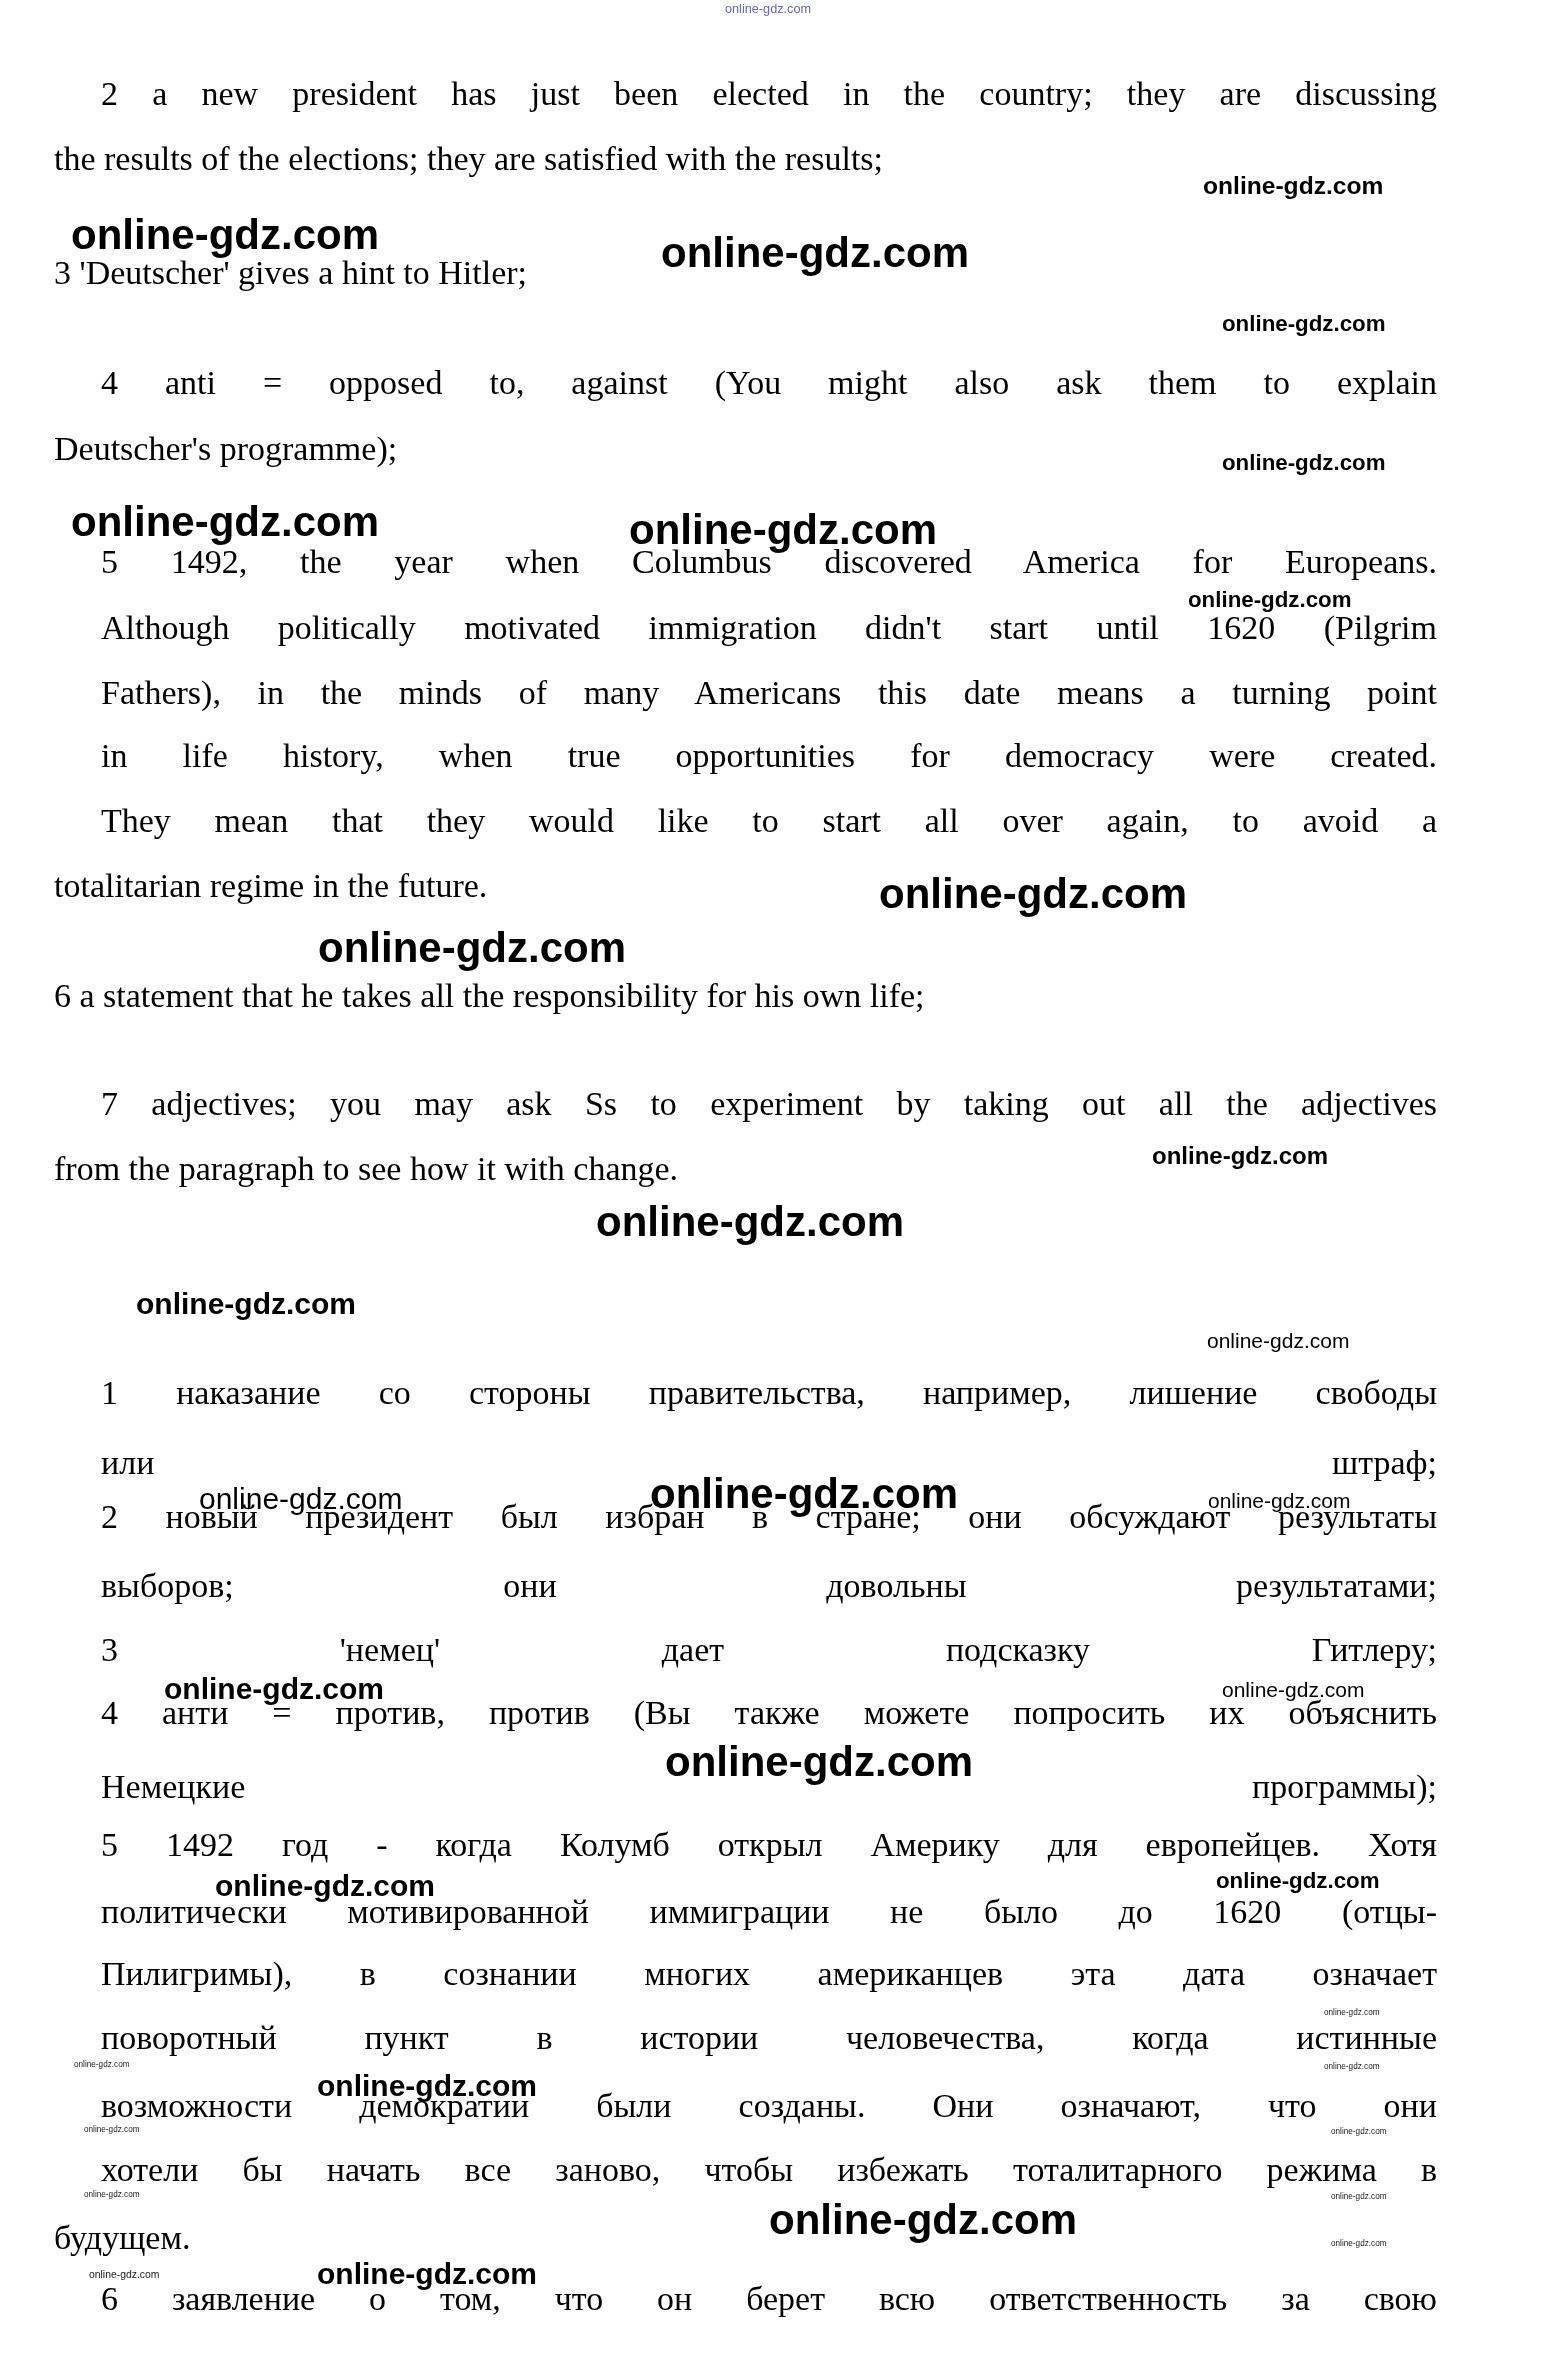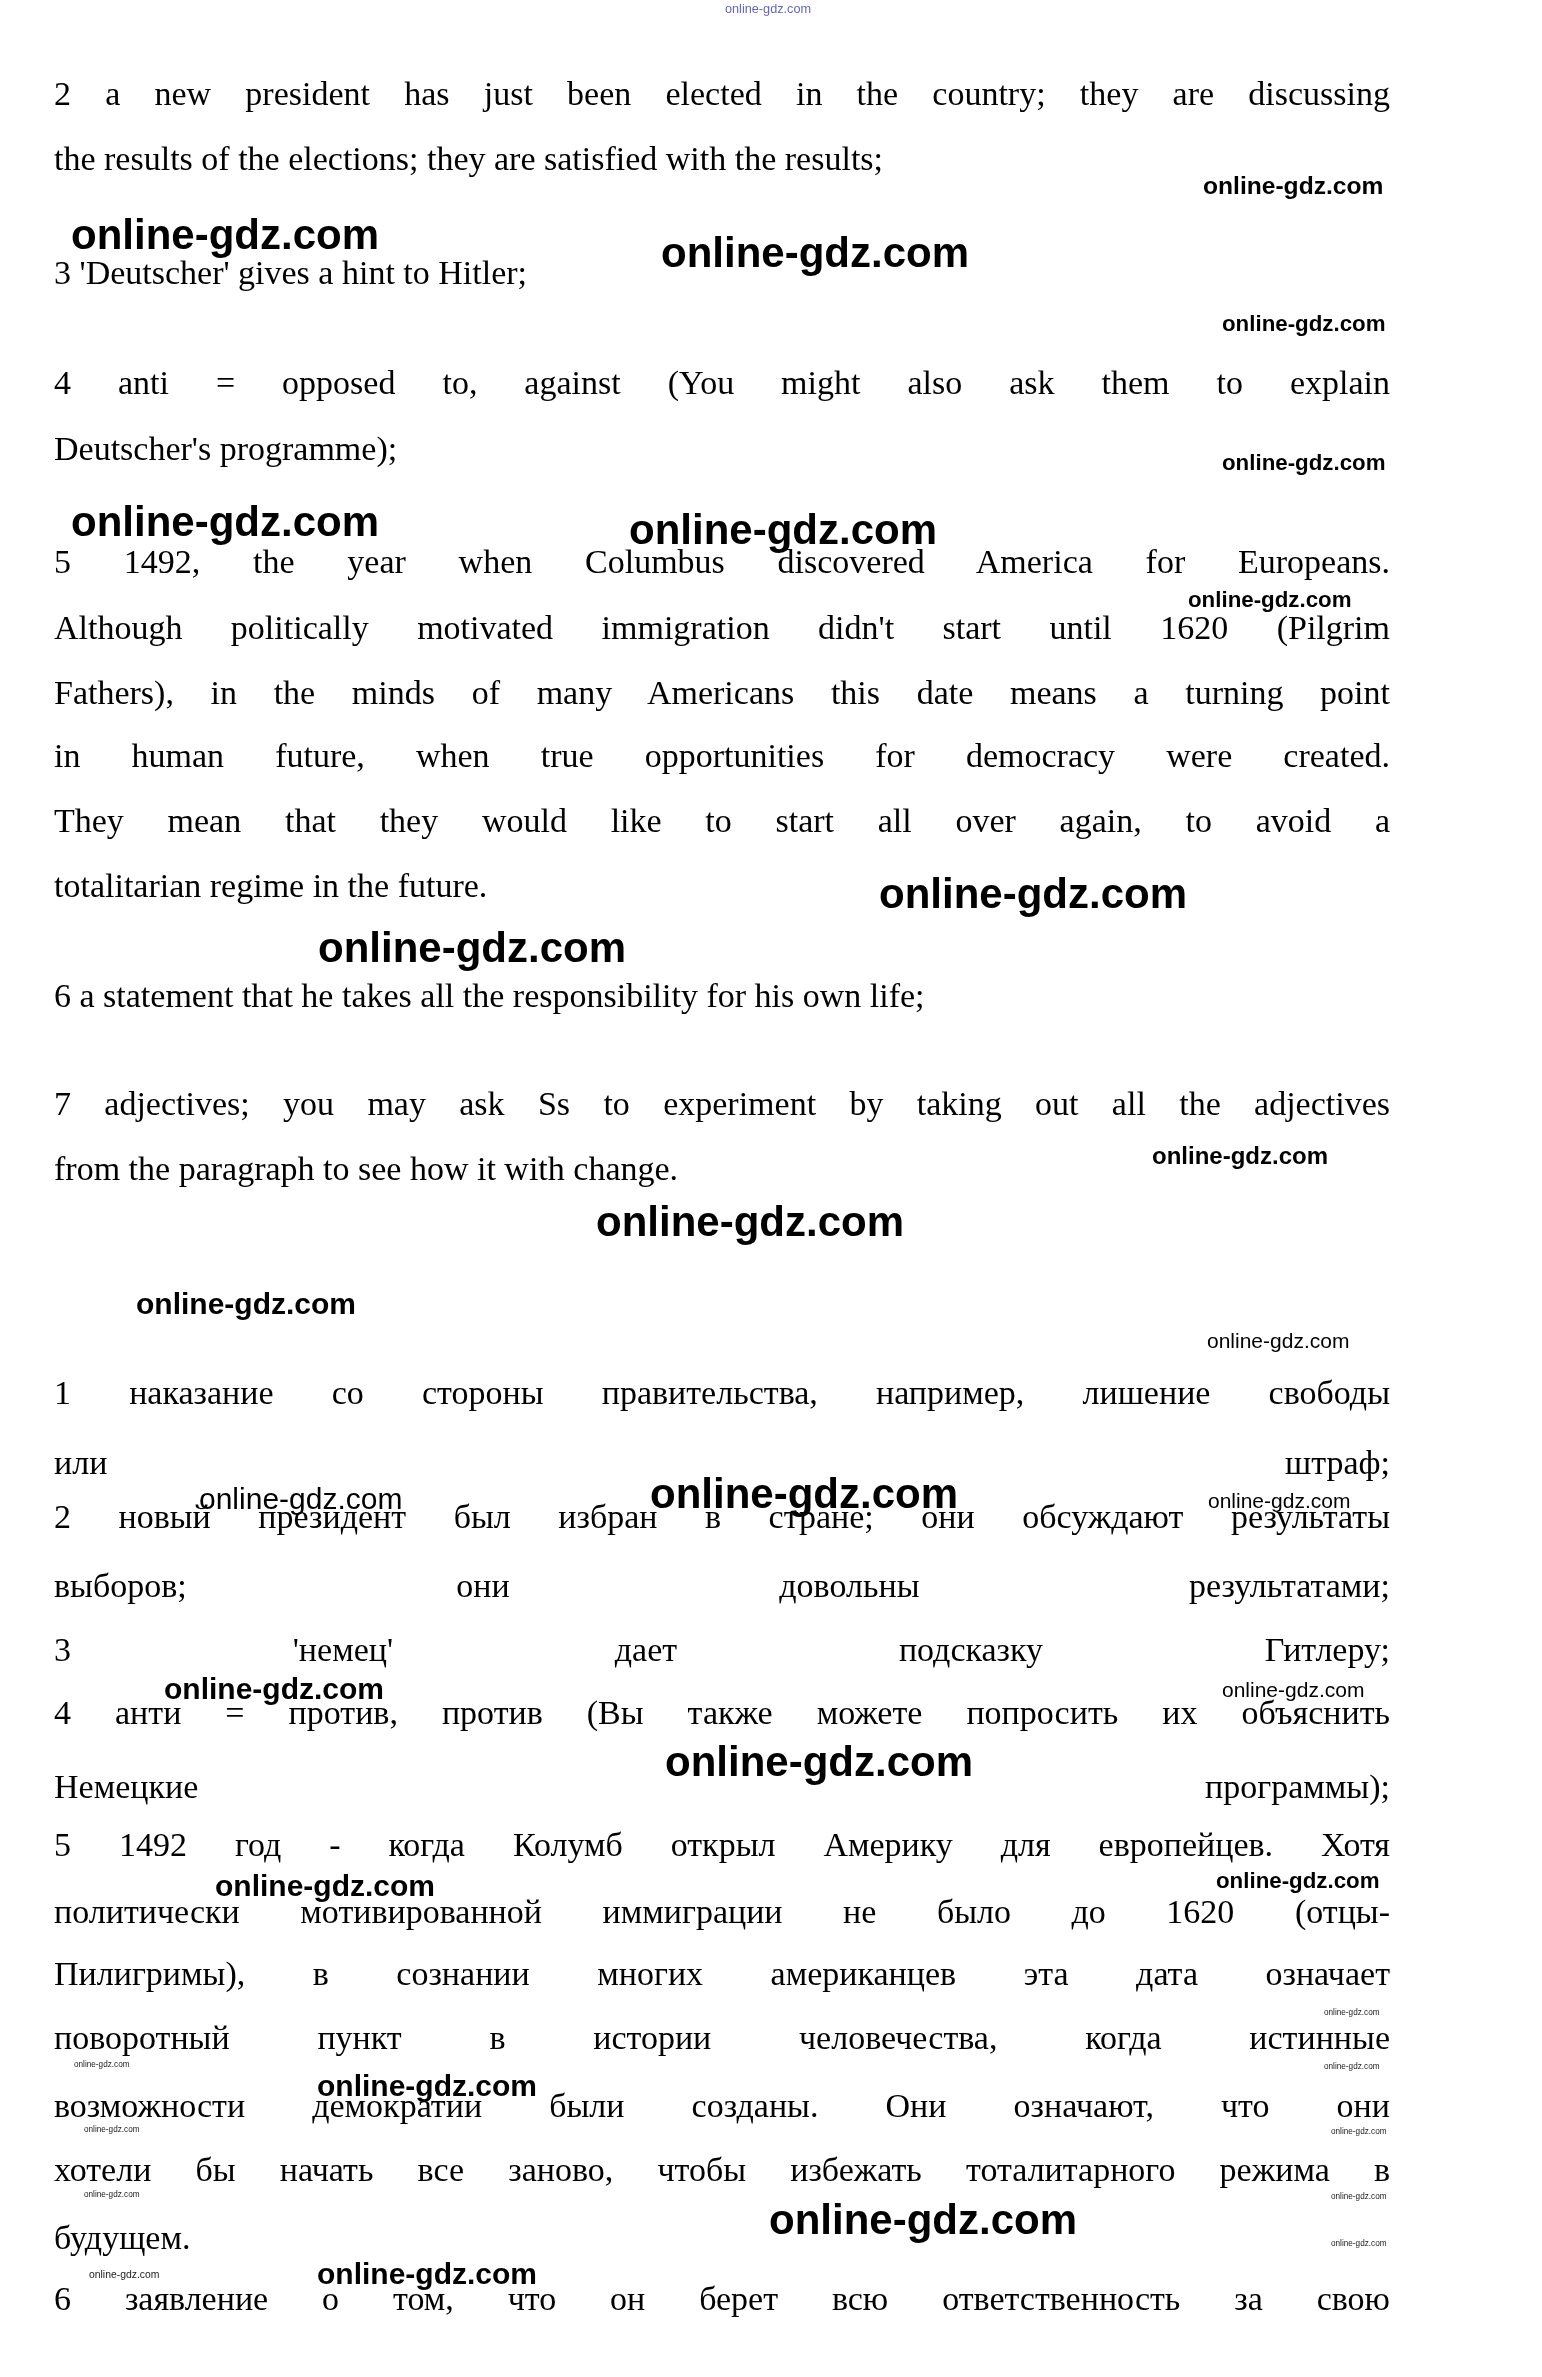--- a/index.html
+++ b/index.html
@@ -4,21 +4,21 @@
 <style>
   html,body { margin:0; padding:0; background:#888; }
   .page {
     position:relative; width:1543px; height:2377px; background:#ffffff;
     overflow:hidden; font-family:"Liberation Serif", serif;
   }
   .ln {
     position:absolute; left:54px; width:1336px;
     font-size:34px; line-height:1.16; color:#000;
   }
-  .j { text-align:justify; text-align-last:justify; }
+  .j { text-align:justify; text-align-last:justify;margin-left:47px; }
   .l { text-align:left; }
   .c { text-align:center; text-align-last:center; }
   .wm {
     position:absolute; font-family:Liberation Sans, sans-serif;
     color:#000; white-space:nowrap; line-height:1; font-weight:600;
   }
   .wm-blue { color:#4a49b5; opacity:.85; font-weight:500; }
   .wm-tiny { color:#222; font-weight:400; }
 </style>
 </head>
@@ -30,21 +30,21 @@
 
   <div>
     <div class="ln j" style="top:74px">2 a new president has just been elected in the country; they are discussing</div>
     <div class="ln l" style="top:139px">the results of the elections; they are satisfied with the results;</div>
     <div class="ln l" style="top:253px">3 'Deutscher' gives a hint to Hitler;</div>
     <div class="ln j" style="top:363px">4 anti = opposed to, against (You might also ask them to explain</div>
     <div class="ln l" style="top:429px">Deutscher's programme);</div>
     <div class="ln j" style="top:542px">5 1492, the year when Columbus discovered America for Europeans.</div>
     <div class="ln j" style="top:608px">Although politically motivated immigration didn't start until 1620 (Pilgrim</div>
     <div class="ln j" style="top:673px">Fathers), in the minds of many Americans this date means a turning point</div>
-    <div class="ln j" style="top:736px">in human future, when true opportunities for democracy were created.</div>
+    <div class="ln j" style="top:736px">in life history, when true opportunities for democracy were created.</div>
     <div class="ln j" style="top:801px">They mean that they would like to start all over again, to avoid a</div>
     <div class="ln l" style="top:866px">totalitarian regime in the future.</div>
     <div class="ln l" style="top:976px">6 a statement that he takes all the responsibility for his own life;</div>
     <div class="ln j" style="top:1084px">7 adjectives; you may ask Ss to experiment by taking out all the adjectives</div>
     <div class="ln l" style="top:1149px">from the paragraph to see how it with change.</div>
   </div>
 
 
   <div>
     <div class="ln j" style="top:1373px">1 наказание со стороны правительства, например, лишение свободы</div>

